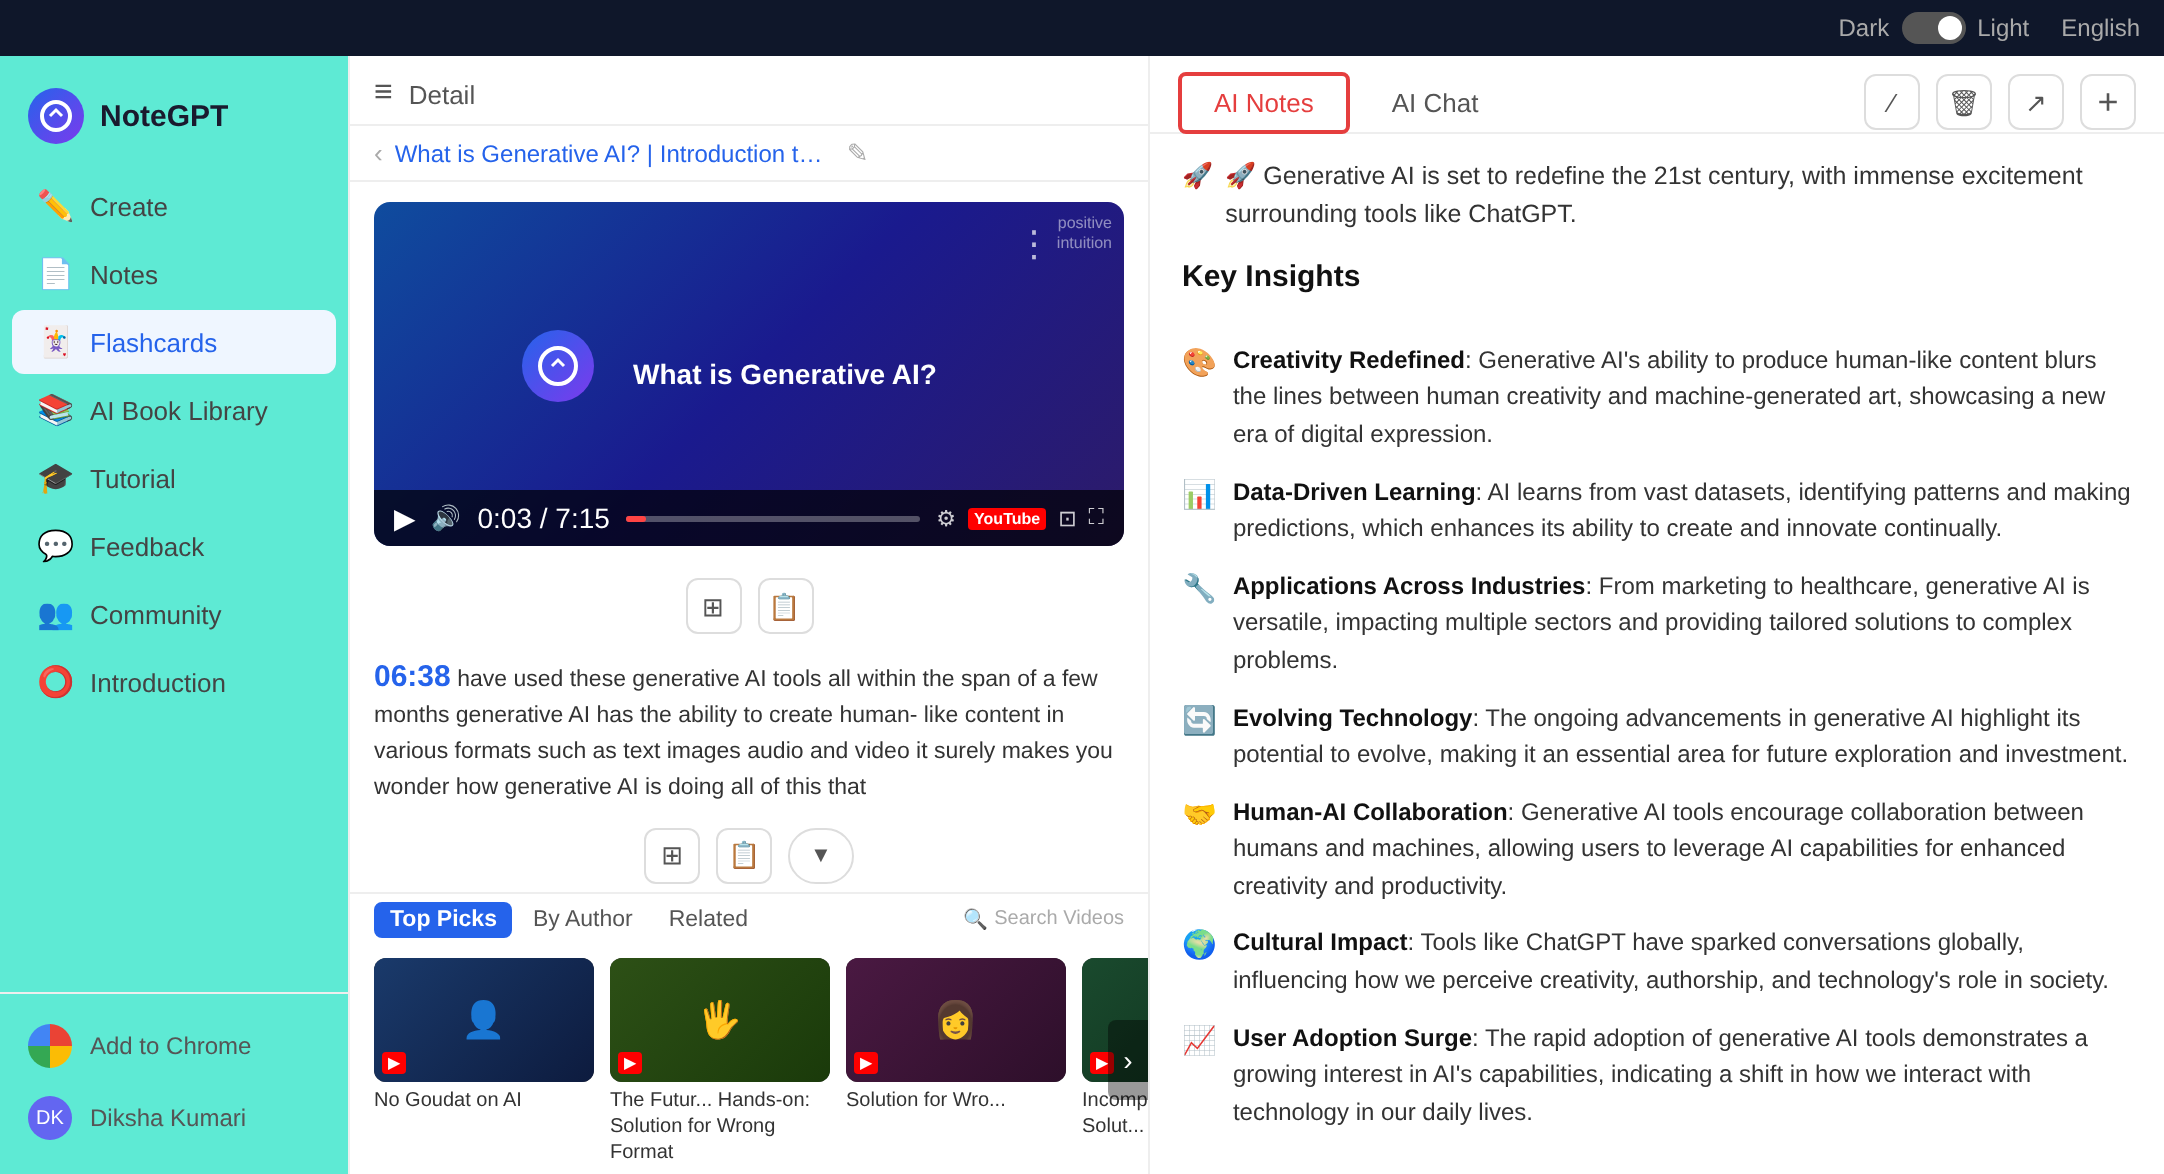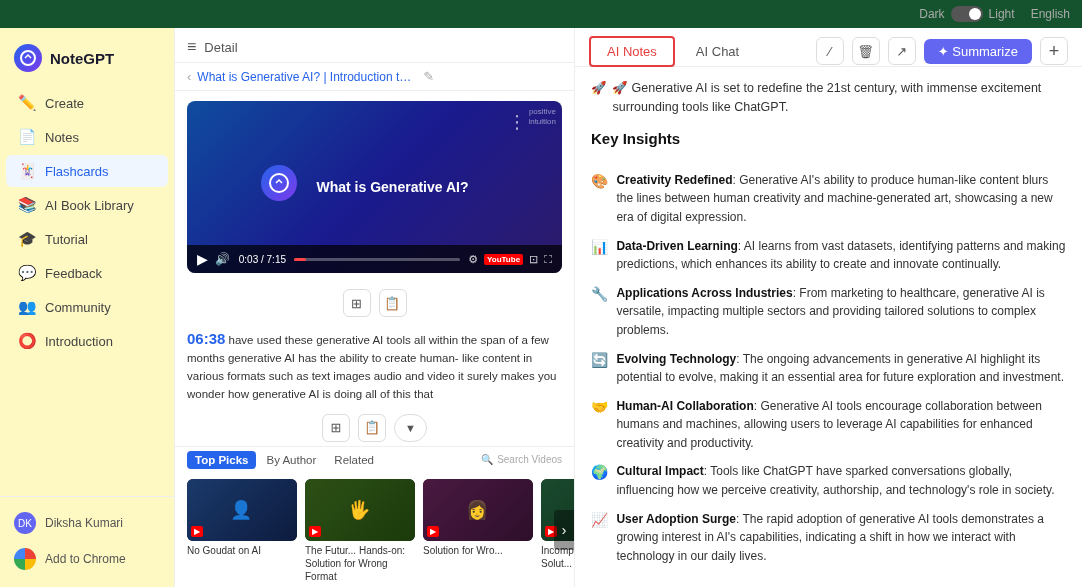--- a/index.html
+++ b/index.html
@@ -1,29 +1,29 @@
 <!DOCTYPE html>
 <html><head>
   <meta charset="utf-8">
   <style>
     * { box-sizing: border-box; margin: 0; padding: 0; }
     body { font-family: -apple-system, BlinkMacSystemFont, 'Segoe UI', sans-serif; font-size: 13px; background: #fff; color: #222; display: flex; flex-direction: column; height: 587px; overflow: hidden; }
 
     
-    .topbar { background: #14532d; height: 28px; display: flex; align-items: center; justify-content: flex-end; padding: 0 12px; gap: 16px; }
+    .topbar { background: #0f172a; height: 28px; display: flex; align-items: center; justify-content: flex-end; padding: 0 12px; gap: 16px; }
     .dark-light { display: flex; align-items: center; gap: 6px; color: #aaa; font-size: 12px; }
     .toggle { width: 32px; height: 16px; background: #555; border-radius: 8px; position: relative; cursor: pointer; }
     .toggle-thumb { width: 12px; height: 12px; background: #fff; border-radius: 50%; position: absolute; top: 2px; right: 2px; }
     .lang { color: #aaa; font-size: 12px; }
 
     
     .main { display: flex; flex: 1; overflow: hidden; }
 
     
-    .sidebar { width: 175px; background: #fef9c3; border-right: 1px solid #eee; display: flex; flex-direction: column; padding: 10px 0; flex-shrink: 0; }
+    .sidebar { width: 175px; background: #5eead4; border-right: 1px solid #eee; display: flex; flex-direction: column; padding: 10px 0; flex-shrink: 0; }
     .logo { display: flex; align-items: center; gap: 8px; padding: 6px 14px 14px; }
     .logo-icon { width: 28px; height: 28px; background: linear-gradient(135deg, #2563eb, #7c3aed); border-radius: 50%; display: flex; align-items: center; justify-content: center; }
     .logo-icon svg { width: 18px; height: 18px; }
     .logo-text { font-size: 15px; font-weight: 700; color: #1a1a2e; }
     .sidebar-item { display: flex; align-items: center; gap: 9px; padding: 8px 14px; cursor: pointer; border-radius: 6px; margin: 1px 6px; color: #444; font-size: 13px; }
     .sidebar-item.active { color: #2563eb; background: #eff6ff; }
     .sidebar-icon { width: 16px; height: 16px; display: flex; align-items: center; justify-content: center; font-size: 15px; }
     .sidebar-divider { flex: 1; }
     .sidebar-bottom { border-top: 1px solid #eee; padding-top: 8px; }
     .sidebar-bottom-item { display: flex; align-items: center; gap: 9px; padding: 7px 14px; cursor: pointer; color: #555; font-size: 12px; }
@@ -40,21 +40,21 @@
 
     
     .video-container { margin: 10px 12px; border-radius: 8px; overflow: hidden; background: #1a1a2e; position: relative; height: 172px; flex-shrink: 0; }
     .video-bg { width: 100%; height: 100%; background: linear-gradient(135deg, #0f4c9e 0%, #1a1a8e 50%, #2d1b69 100%); display: flex; flex-direction: row; align-items: center; justify-content: center; }
     .video-logo { width: 36px; height: 36px; background: linear-gradient(135deg, #2563eb, #7c3aed); border-radius: 50%; display: flex; align-items: center; justify-content: center; margin-bottom: 8px; }
     .video-title { color: #fff; font-size: 14px; font-weight: 600; text-align: center; padding: 0 20px; }
     .video-attribution { position: absolute; top: 6px; right: 6px; font-size: 8px; color: rgba(255,255,255,0.5); text-align: right; line-height: 1.3; }
     .video-controls { position: absolute; bottom: 0; left: 0; right: 0; background: rgba(0,0,0,0.7); padding: 6px 10px; display: flex; align-items: center; gap: 8px; }
     .play-btn { color: #fff; font-size: 14px; cursor: pointer; }
     .volume-btn { color: #fff; font-size: 12px; cursor: pointer; }
-    .time { color: #fff; font-size: 10px; }
+    .time { color: #fff; font-size: 14px; }
     .progress-bar { flex: 1; height: 3px; background: rgba(255,255,255,0.3); border-radius: 2px; }
     .progress-fill { width: 7%; height: 100%; background: #ff4444; border-radius: 2px; }
     .yt-controls { display: flex; align-items: center; gap: 6px; }
     .yt-icon { color: rgba(255,255,255,0.8); font-size: 11px; cursor: pointer; }
     .yt-logo { background: #ff0000; color: white; font-size: 8px; padding: 1px 3px; border-radius: 2px; font-weight: bold; }
     .fullscreen-icon { color: rgba(255,255,255,0.8); font-size: 11px; cursor: pointer; }
     .more-btn { position: absolute; top: 10px; right: 36px; color: rgba(255,255,255,0.7); font-size: 18px; cursor: pointer; }
 
     
     .transcript-actions { display: flex; justify-content: center; gap: 8px; padding: 6px 12px; }
@@ -162,26 +162,26 @@
     </div>
     <div class="sidebar-item">
       <span class="sidebar-icon">⭕</span>
       <span>Introduction</span>
     </div>
 
     <div class="sidebar-divider"></div>
 
     <div class="sidebar-bottom">
       <div class="sidebar-bottom-item">
+        <div class="chrome-icon"></div>
+        <span>Add to Chrome</span>
+      </div>
+      <div class="sidebar-bottom-item">
         <div class="avatar">DK</div>
         <span>Diksha Kumari</span>
-      </div>
-      <div class="sidebar-bottom-item">
-        <div class="chrome-icon"></div>
-        <span>Add to Chrome</span>
       </div>
     </div>
   </div>
 
   <div class="center">
 
     <div class="detail-header">
       <span style="font-size:16px;color:#555;cursor:pointer;">≡</span>
       <span class="detail-label">Detail</span>
     </div>
@@ -294,21 +294,20 @@
 
   <div class="right">
 
     <div class="right-tabs">
       <div class="right-tab active">AI Notes</div>
       <div class="right-tab right-tab-ai-chat">AI Chat</div>
       <div class="right-actions">
         <div class="action-icon">⁄</div>
         <div class="action-icon">🗑</div>
         <div class="action-icon">↗</div>
-        <button class="summarize-btn">✦ Summarize</button>
         <div class="plus-btn">+</div>
       </div>
     </div>
 
     <div class="notes-content">
       <ul class="notes-intro">
         <li>
           <span>🚀</span>
           <span>🚀 Generative AI is set to redefine the 21st century, with immense excitement surrounding tools like ChatGPT.</span>
         </li>

